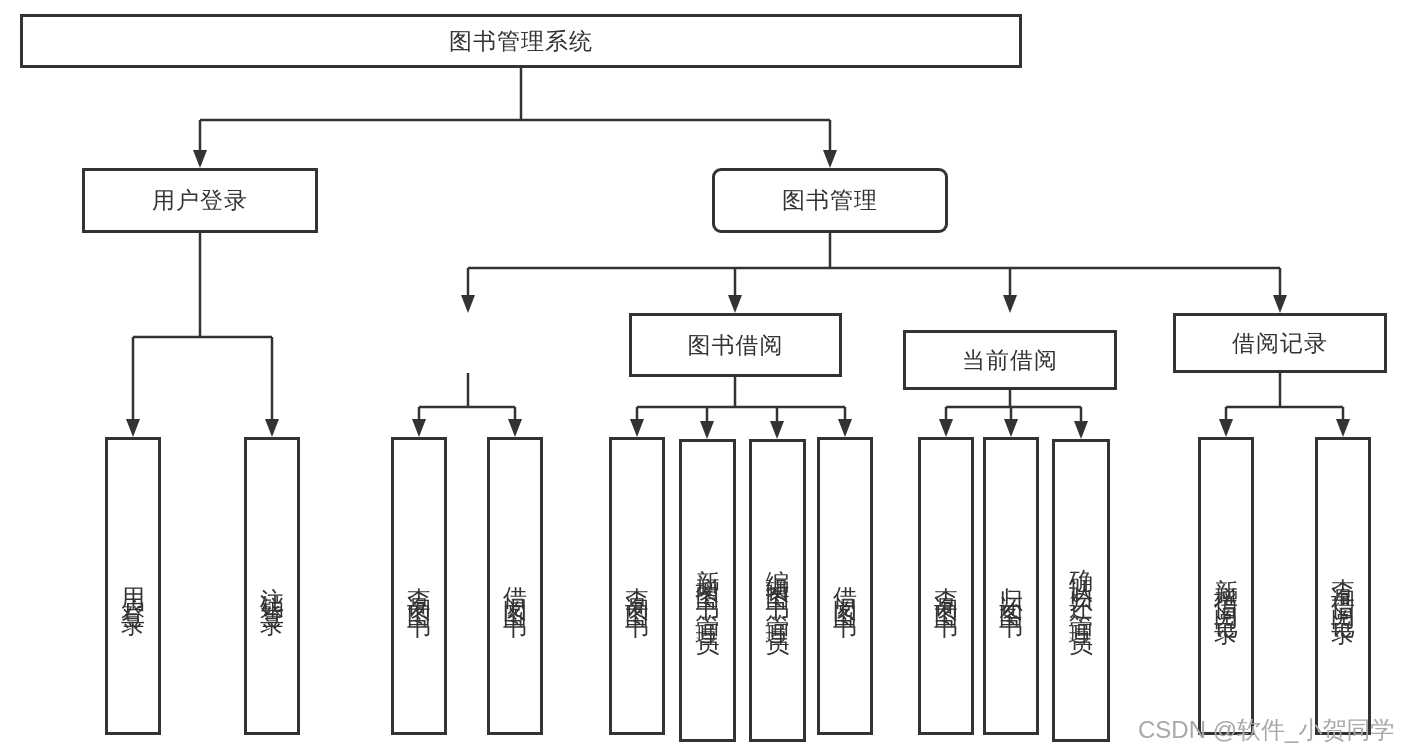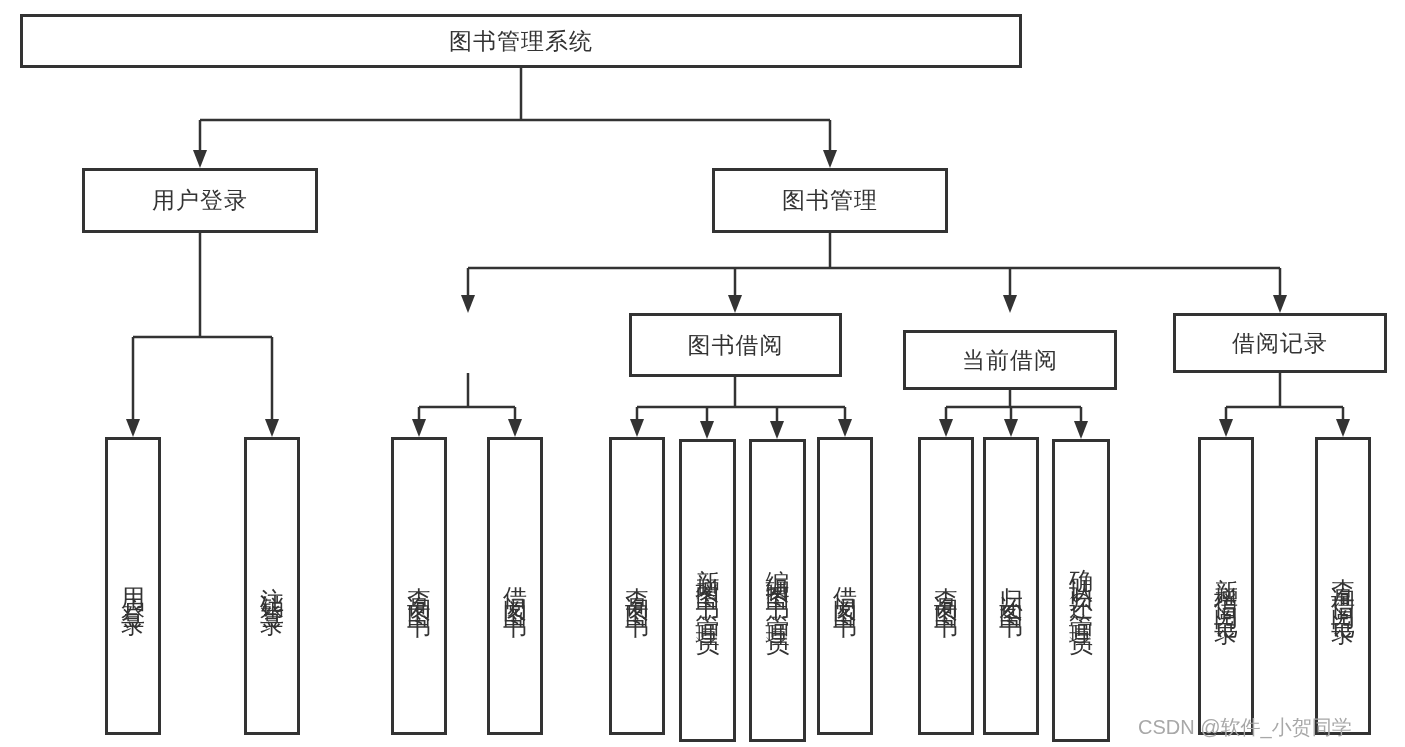--- a/index.html
+++ b/index.html
@@ -53,21 +53,21 @@
     font-size: 24px;
     letter-spacing: 9px;
     line-height: 1;
     color: #333333;
     white-space: nowrap;
   }
   .watermark {
     position: absolute;
     left: 1138px;
     top: 714px;
-    font-size: 20px;
+    font-size: 24px;
     color: #a8a8a8;
     z-index: 3;
     white-space: nowrap;
   }
   line { stroke: #333333; stroke-width: 2.5; }
   polygon { fill: #333333; }
 </style>
 </head>
 <body>
 
@@ -134,21 +134,21 @@
       <polygon points="1336,419 1350,419 1343,437"></polygon>
   </svg>
 
   <div class="hbox" style="left:20px; top:14px; width:1002px; height:54px;">
     <span class="lbl">图书管理系统</span>
   </div>
 
   <div class="hbox" style="left:82px; top:168px; width:236px; height:65px;">
     <span class="lbl">用户登录</span>
   </div>
-  <div class="hbox" style="left:712px; top:168px; width:236px; height:65px;">
+  <div class="hbox" style="left:712px; top:168px; width:236px; height:65px;border-radius:9px;">
     <span class="lbl">图书管理</span>
   </div>
 
   <div class="hbox" style="left:629px; top:313px; width:213px; height:64px;">
     <span class="lbl">图书借阅</span>
   </div>
   <div class="hbox" style="left:903px; top:330px; width:214px; height:60px;">
     <span class="lbl">当前借阅</span>
   </div>
   <div class="hbox" style="left:1173px; top:313px; width:214px; height:60px;">

